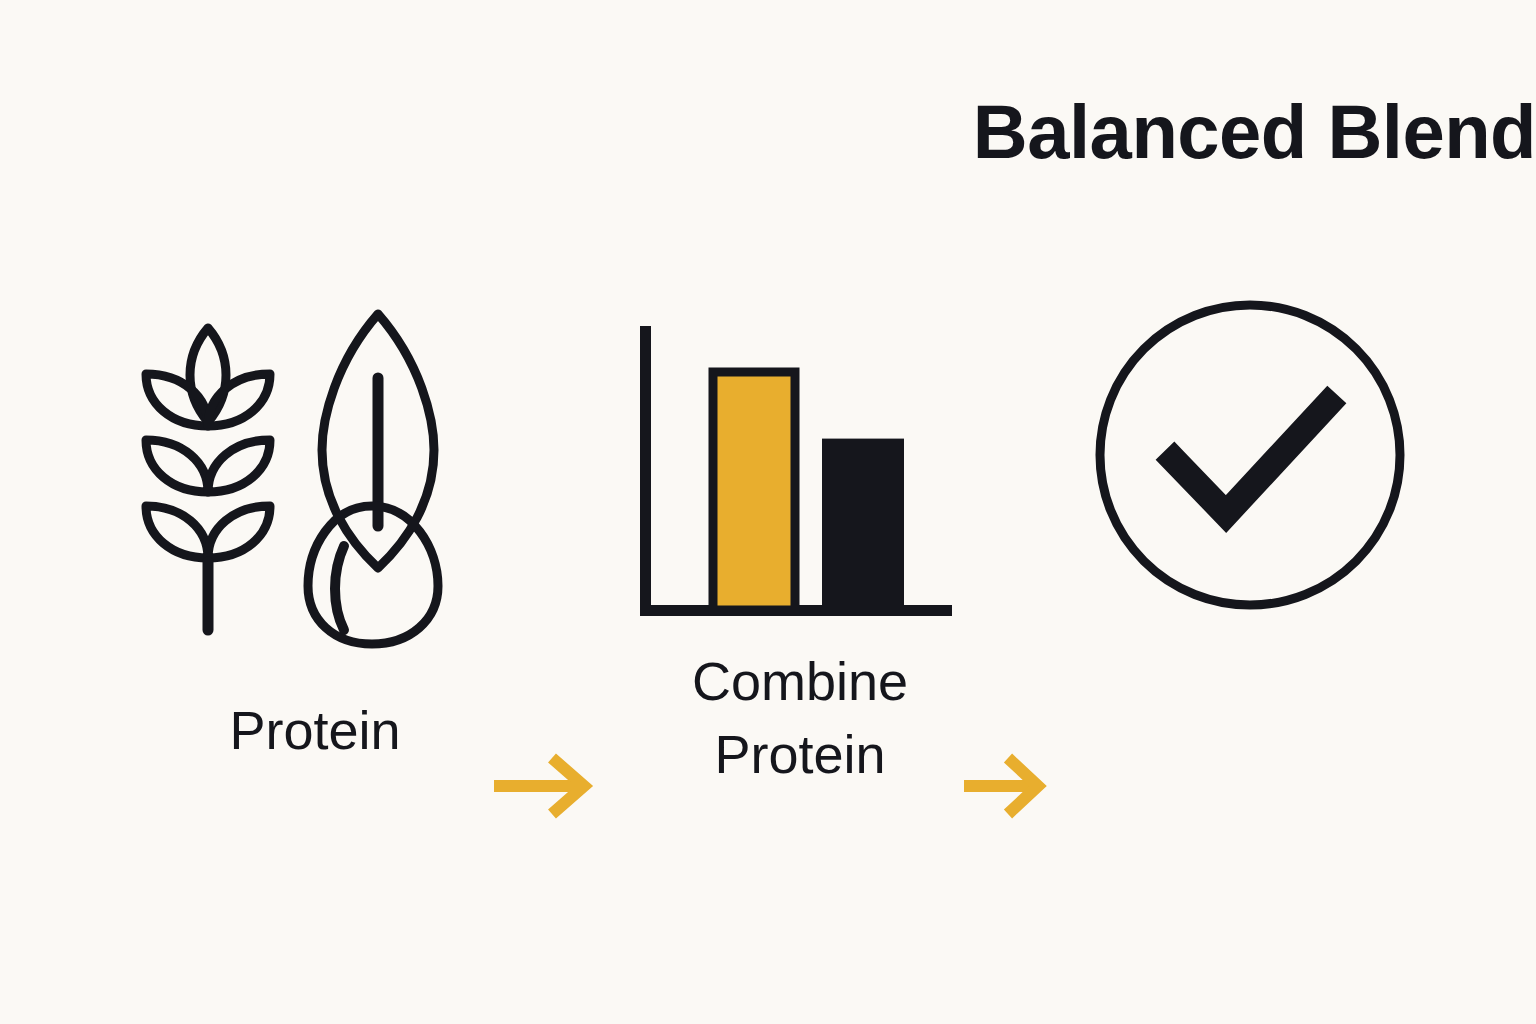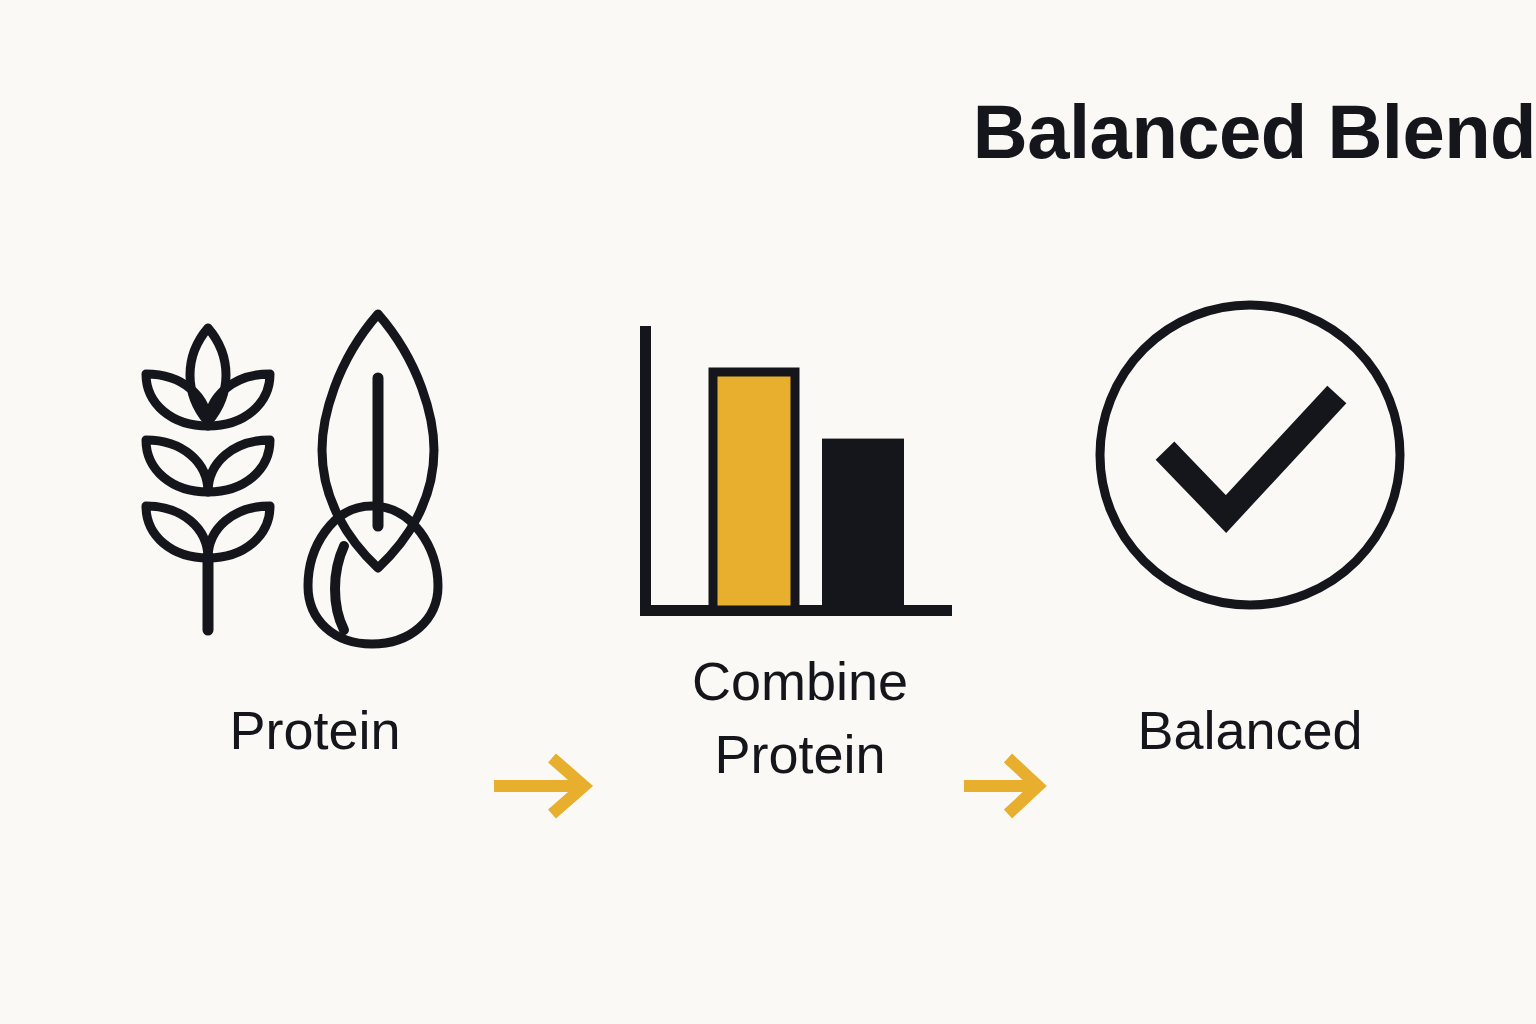--- a/index.html
+++ b/index.html
@@ -189,15 +189,14 @@
 
   </div>
 
   <div class="caption caption-combine">Protein</div>
 
   <div class="caption caption-nutrients">
     <span class="caption-line">Combine</span>
     <span class="caption-line">Protein</span>
   </div>
 
-  <div class="caption caption-balanced">Balanced</div>
 
 </div>
 
 </body></html>

